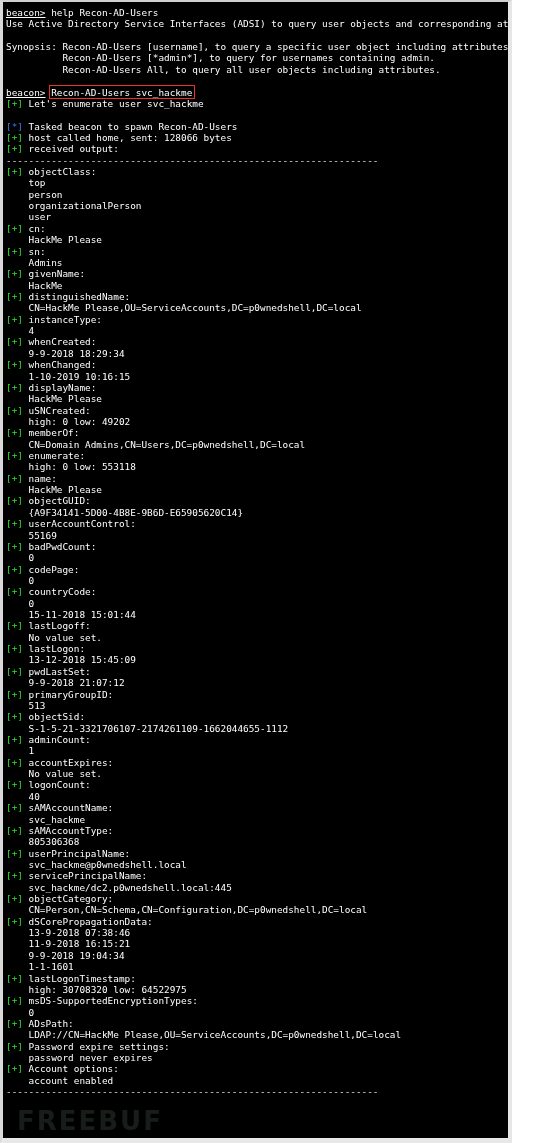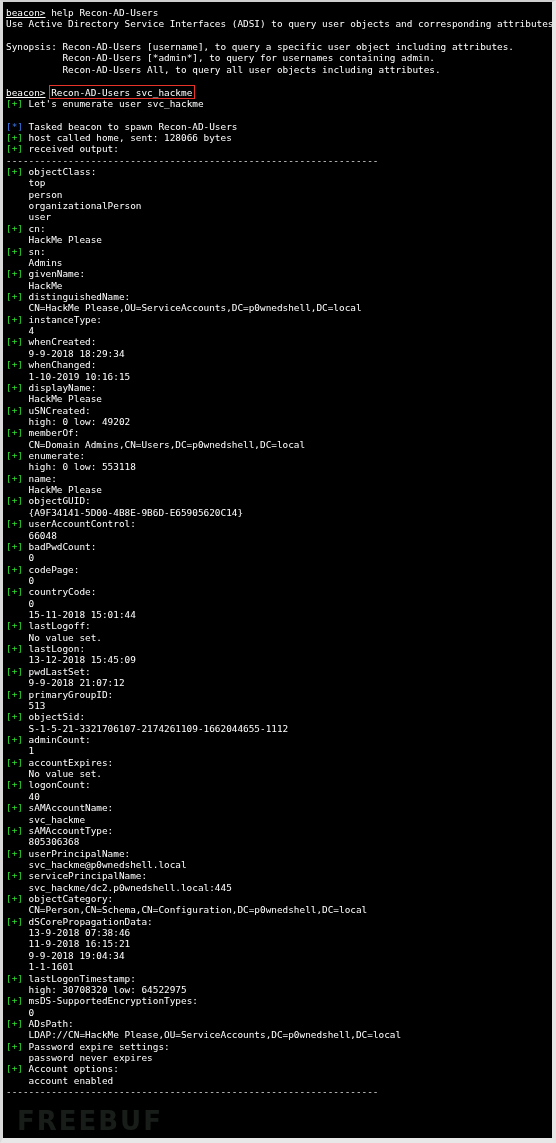--- a/index.html
+++ b/index.html
@@ -9,21 +9,21 @@
   }
   body {
     width: 556px;
     height: 1143px;
     overflow: hidden;
     font-family: "DejaVu Sans Mono", "Liberation Mono", monospace;
   }
 
   #terminal-window {
     position: relative;
-    width: 556px;
+    width: 512px;
     height: 1143px;
     box-sizing: border-box;
     background: #000000;
     border-left: 3px solid #d9d9d9;
     border-top: 2px solid #cfcfcf;
     border-right: 4px solid #e6e6e6;
     border-bottom: 5px solid #e8e8e8;
     overflow: hidden;
   }
 
@@ -150,21 +150,21 @@
         <div class="line"><span class="txt">    </span><span class="txt">high: 0 low: 49202</span></div>
         <div class="line"><span class="tag-plus">[+]</span><span class="txt"> </span><span class="txt">memberOf:</span></div>
         <div class="line"><span class="txt">    </span><span class="txt">CN=Domain Admins,CN=Users,DC=p0wnedshell,DC=local</span></div>
         <div class="line"><span class="tag-plus">[+]</span><span class="txt"> </span><span class="txt">enumerate:</span></div>
         <div class="line"><span class="txt">    </span><span class="txt">high: 0 low: 553118</span></div>
         <div class="line"><span class="tag-plus">[+]</span><span class="txt"> </span><span class="txt">name:</span></div>
         <div class="line"><span class="txt">    </span><span class="txt">HackMe Please</span></div>
         <div class="line"><span class="tag-plus">[+]</span><span class="txt"> </span><span class="txt">objectGUID:</span></div>
         <div class="line"><span class="txt">    </span><span class="txt">{A9F34141-5D00-4B8E-9B6D-E65905620C14}</span></div>
         <div class="line"><span class="tag-plus">[+]</span><span class="txt"> </span><span class="txt">userAccountControl:</span></div>
-        <div class="line"><span class="txt">    </span><span class="txt">66048</span></div>
+        <div class="line"><span class="txt">    </span><span class="txt">55169</span></div>
         <div class="line"><span class="tag-plus">[+]</span><span class="txt"> </span><span class="txt">badPwdCount:</span></div>
         <div class="line"><span class="txt">    </span><span class="txt">0</span></div>
         <div class="line"><span class="tag-plus">[+]</span><span class="txt"> </span><span class="txt">codePage:</span></div>
         <div class="line"><span class="txt">    </span><span class="txt">0</span></div>
         <div class="line"><span class="tag-plus">[+]</span><span class="txt"> </span><span class="txt">countryCode:</span></div>
         <div class="line"><span class="txt">    </span><span class="txt">0</span></div>
         <div class="line"><span class="txt">    </span><span class="txt">15-11-2018 15:01:44</span></div>
         <div class="line"><span class="tag-plus">[+]</span><span class="txt"> </span><span class="txt">lastLogoff:</span></div>
         <div class="line"><span class="txt">    </span><span class="txt">No value set.</span></div>
         <div class="line"><span class="tag-plus">[+]</span><span class="txt"> </span><span class="txt">lastLogon:</span></div>

